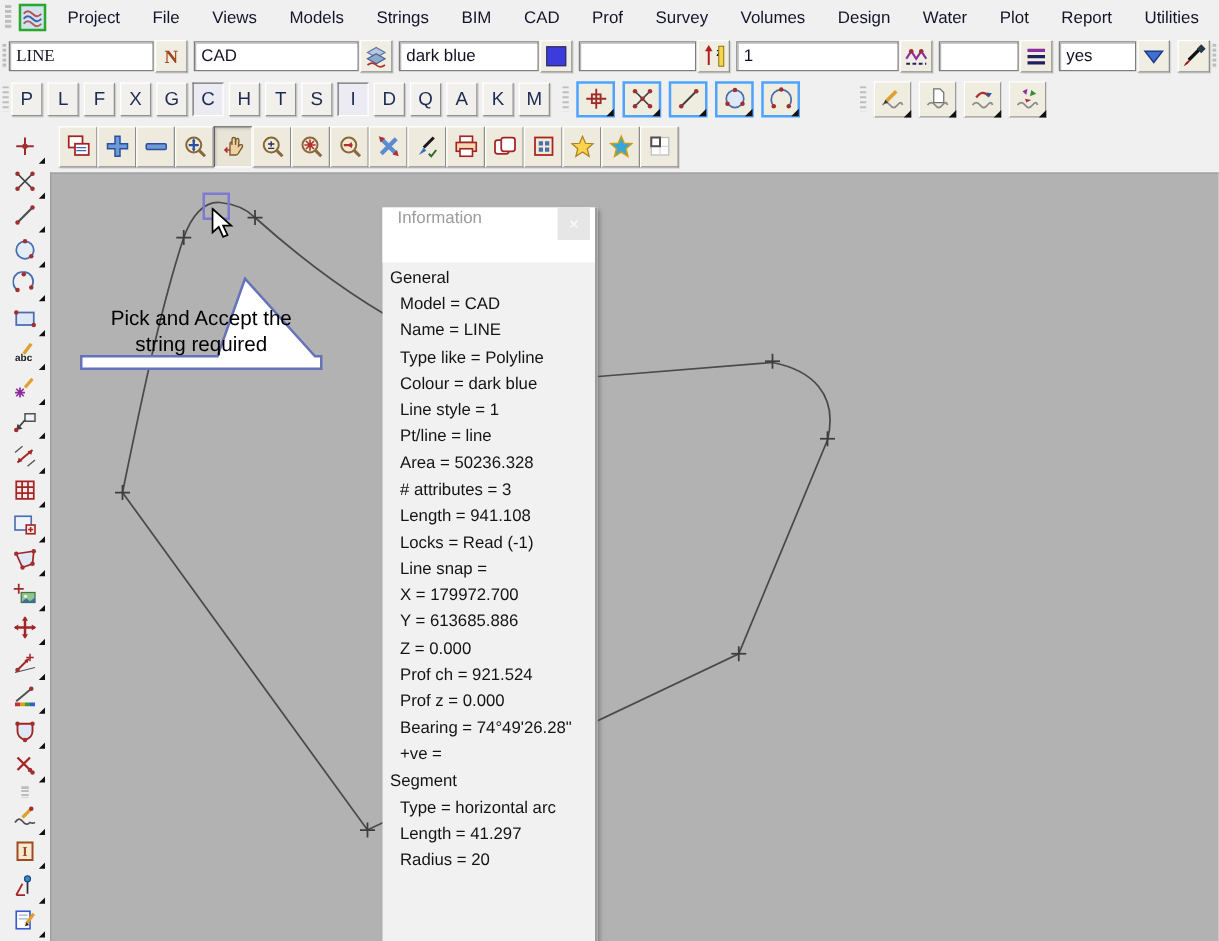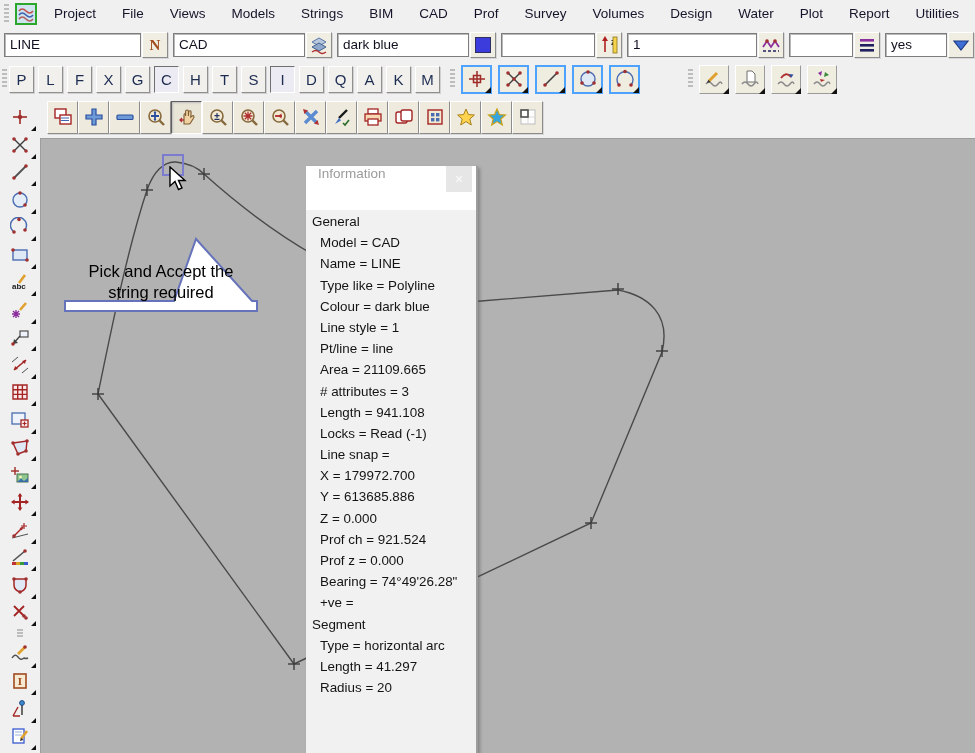--- a/index.html
+++ b/index.html
@@ -57,21 +57,21 @@
   #viewbar { height:42px; padding:4px 0 4px 7px; }
   .viewbtn { width:31px; height:33px; background:#eeeadd; display:flex; align-items:center; justify-content:center;
     border:1px solid; border-color:#ffffff #8c8c8c #8c8c8c #ffffff; box-shadow:1px 1px 0 #d7d7d7; cursor:pointer; }
   .viewbtn.pressed { border-color:#606060 #ffffff #ffffff #606060; box-shadow:inset 1px 1px 2px #bdbdbd; background:#e8e4d6; }
 
   
   #canvas { position:relative; flex:1; background:#b2b2b2; border-top:1px solid #9d9d9d; border-left:1px solid #9d9d9d; overflow:hidden; }
   #drawing { position:absolute; left:0; top:0; }
 
   
-  #callout { position:absolute; left:23px; top:48px; width:200px; height:126px; }
+  #callout { position:absolute; left:23px; top:32px; width:200px; height:126px; }
   #callout svg { position:absolute; left:0; top:0; }
   #callout .txt { position:absolute; left:0; top:66px; width:194px; height:58px;
     display:flex; flex-direction:column; align-items:center; justify-content:center;
     font-size:16.5px; color:#000; line-height:1.25; }
 
   
   #pickbox { position:absolute; left:121px; top:15px; width:22px; height:22px;
     border:2px solid #7b7bd0; }
   #cursor { position:absolute; left:128px; top:27px; }
 
@@ -114,21 +114,21 @@
       <div class="menu-item">Plot</div>
       <div class="menu-item">Report</div>
       <div class="menu-item">Utilities</div>
     </div>
 </div>
 
 <div id="fieldbar" class="bar">
   <div class="grip"></div>
   <div id="field-groups" style="display:flex; align-items:center;">
       <div class="fld-group">
-        <input class="fld" value="LINE" style="width: 137px;">
+        <input class="fld" value="LINE" style="width: 116px; font-family: Liberation Serif, serif;">
         <div class="btn3d">
           <span style="display: flex; align-items: center; justify-content: center;">
             <svg width="20" height="20" viewBox="0 0 20 20">
               <text x="10" y="15" font-size="15" font-family="Liberation Serif, serif" font-weight="bold" fill="#a04a1e" text-anchor="middle">N</text>
             </svg>
           </span>
         </div>
       </div>
       <div class="fld-group">
         <input class="fld" value="CAD" style="width: 132px;">
@@ -136,21 +136,21 @@
           <span style="display: flex; align-items: center; justify-content: center;">
             <svg width="20" height="20" viewBox="0 0 20 20">
               <path d="M10 3 L17 7 L10 11 L3 7 Z" fill="#b9c8dd" stroke="#5a78a8"></path>
               <path d="M10 8 L17 12 L10 16 L3 12 Z" fill="#8fa8cc" stroke="#46628e"></path>
               <path d="M3 17 q4 -3 7 0 t7 0" fill="none" stroke="#b03030" stroke-width="1.4"></path>
             </svg>
           </span>
         </div>
       </div>
       <div class="fld-group">
-        <input class="fld" value="dark blue" style="width: 132px;">
+        <input class="fld" value="dark blue" style="width: 112px;">
         <div class="btn3d">
           <span style="display: flex; align-items: center; justify-content: center;">
             <div class="swatch" style="background:#3c3cdc"></div>
           </span>
         </div>
       </div>
       <div class="fld-group">
         <input class="fld" style="width: 94px;">
         <div class="btn3d">
           <span style="display: flex; align-items: center; justify-content: center;">
@@ -785,21 +785,21 @@
           <div id="infoclose">×</div>
         </div>
         <div id="infobody">
             <div class="info-line section">General</div>
             <div class="info-line">Model = CAD</div>
             <div class="info-line">Name = LINE</div>
             <div class="info-line">Type like = Polyline</div>
             <div class="info-line">Colour = dark blue</div>
             <div class="info-line">Line style = 1</div>
             <div class="info-line">Pt/line = line</div>
-            <div class="info-line">Area = 21109.665</div>
+            <div class="info-line">Area = 50236.328</div>
             <div class="info-line"># attributes = 3</div>
             <div class="info-line">Length = 941.108</div>
             <div class="info-line">Locks = Read (-1)</div>
             <div class="info-line">Line snap =</div>
             <div class="info-line">X = 179972.700</div>
             <div class="info-line">Y = 613685.886</div>
             <div class="info-line">Z = 0.000</div>
             <div class="info-line">Prof ch = 921.524</div>
             <div class="info-line">Prof z = 0.000</div>
             <div class="info-line">Bearing = 74°49'26.28"</div>

